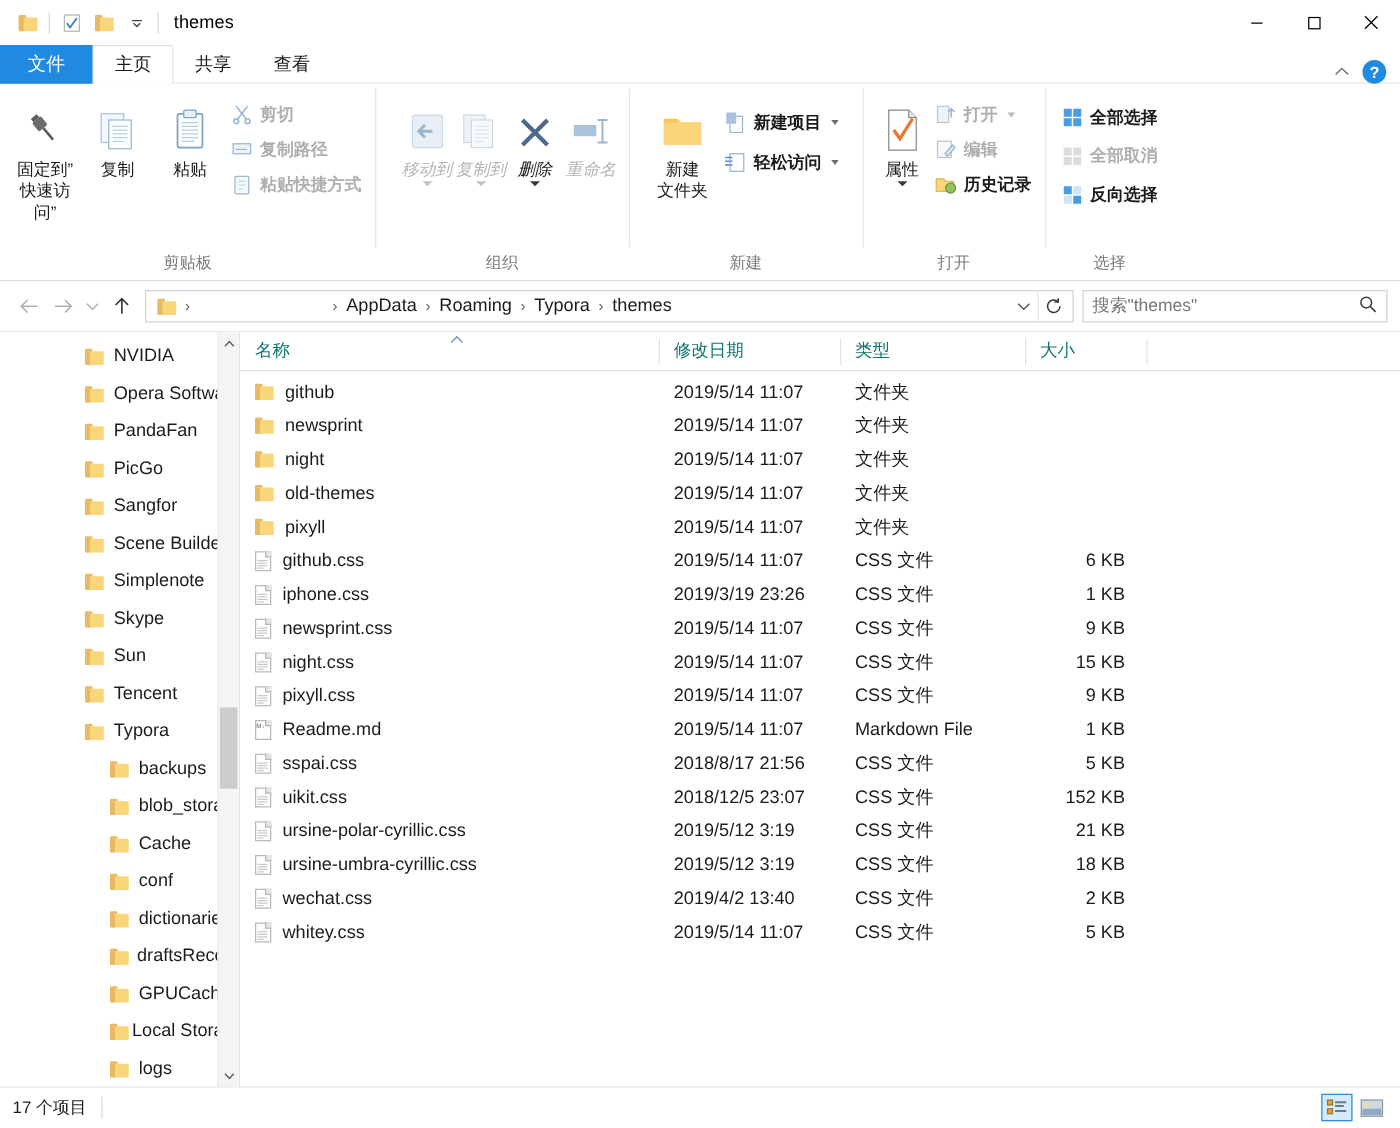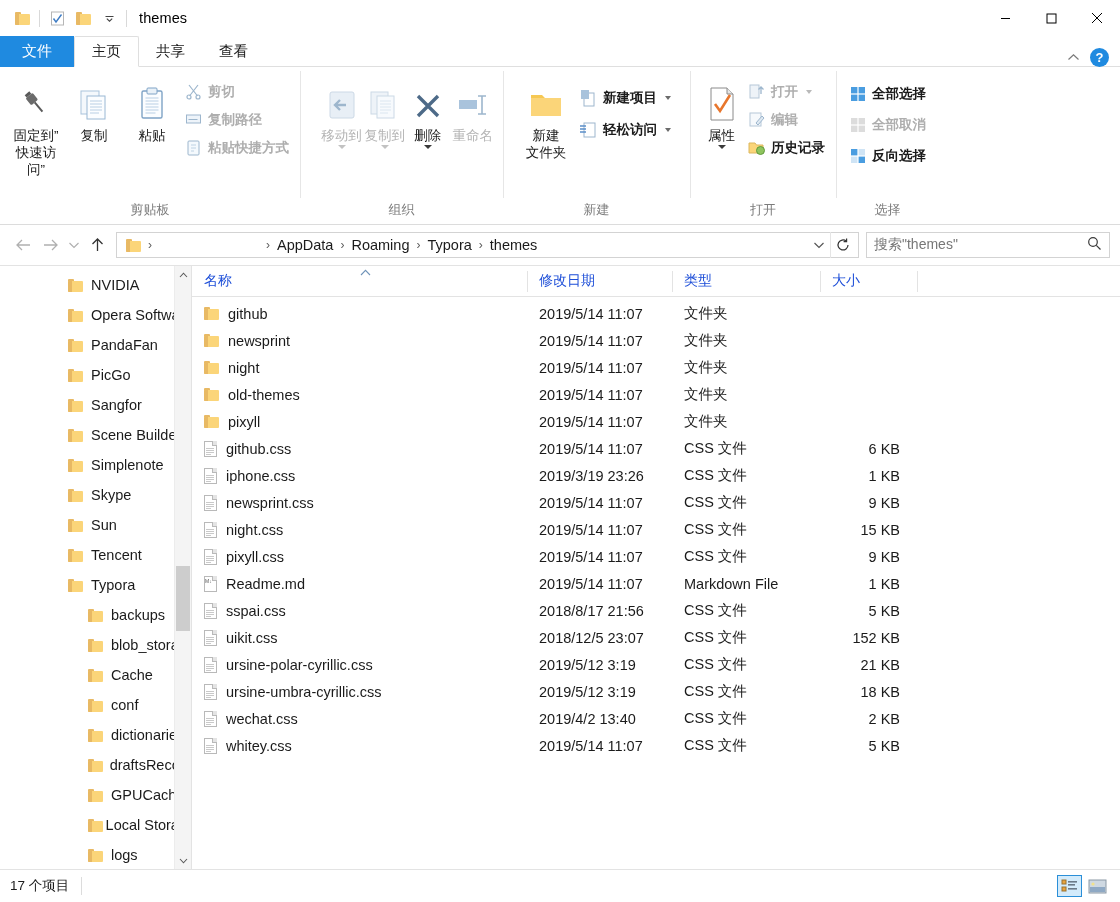--- a/index.html
+++ b/index.html
@@ -84,21 +84,21 @@
   .tnode .tlbl { font-size: 14.5px; color: #1b1b1b; }
   .lvl1 { padding-left: 68px; }
   .lvl2 { padding-left: 88px; }
   .navscroll { position: absolute; right: 0; top: 0; bottom: 0; width: 17px; background: #f4f4f4; border-left: 1px solid #ececec; }
   .navscroll .arr { height: 17px; display: flex; align-items: center; justify-content: center; color: #5a5a5a; font-size: 9px; }
   .navscroll .arr.bot { position: absolute; bottom: 0; left: 0; right: 0; }
   .navscroll .thumb { position: absolute; left: 1px; right: 1px; top: 300px; height: 65px; background: #cdcdcd; }
 
   .listpane { flex: 1; display: flex; flex-direction: column; min-width: 0; background:#fff; }
   .colhead { height: 31px; display: flex; align-items: center; border-bottom: 1px solid #e3e3e3; position: relative; }
-  .col { font-size: 14px; color: #1d4ed8; padding-left: 12px; height: 31px; display: flex; align-items: center; position: relative; }
+  .col { font-size: 14px; color: #0f766e; padding-left: 12px; height: 31px; display: flex; align-items: center; position: relative; }
   .col + .col:before { content:''; position:absolute; left:0; top:5px; bottom:5px; width:1px; background:#e3e3e3; }
   .col.c-name { width: 335px; }
   .col.c-date { width: 145px; }
   .col.c-type { width: 148px; }
   .col.c-size { width: 97px; }
   .col.c-end { flex:1; }
   .sortmark { position: absolute; left: 168px; top: 1px; font-size: 10px; color: #5b7ea8; }
 
   .rows { flex: 1; overflow: hidden; padding-top: 3px; }
   .row { height: 27px; display: flex; align-items: center; }
@@ -254,21 +254,21 @@
                 <path d="M6 6h5M6 9h5M6 12h3" stroke="#bed2e3"></path>
               </svg>
             <span class="lbl">粘贴快捷方式</span>
           </div>
         </div>
       </div>
       <div class="rgroup-label">剪贴板</div>
     </div>
 
     <div class="rgroup" style="width:203px;">
-      <div class="rg-body" style="padding-left:20px;">
+      <div class="rg-body" style="padding-left:20px;font-style:italic;">
         <div class="bigbtn dim" style="width:48px;">
           <div class="glyph">
             <svg width="36" height="38" viewBox="0 0 36 38">
                 <rect x="6" y="6" width="24" height="26" rx="2" fill="#e8eff6" stroke="#ccd9e6"></rect>
                 <path d="M22 19 L12 19 M16 14 L11 19 L16 24" stroke="#9db6cd" stroke-width="2.4" fill="none"></path>
               </svg>
           </div>
           <div class="lbl">移动到</div>
           <div class="caret-under dim"></div>
         </div>

